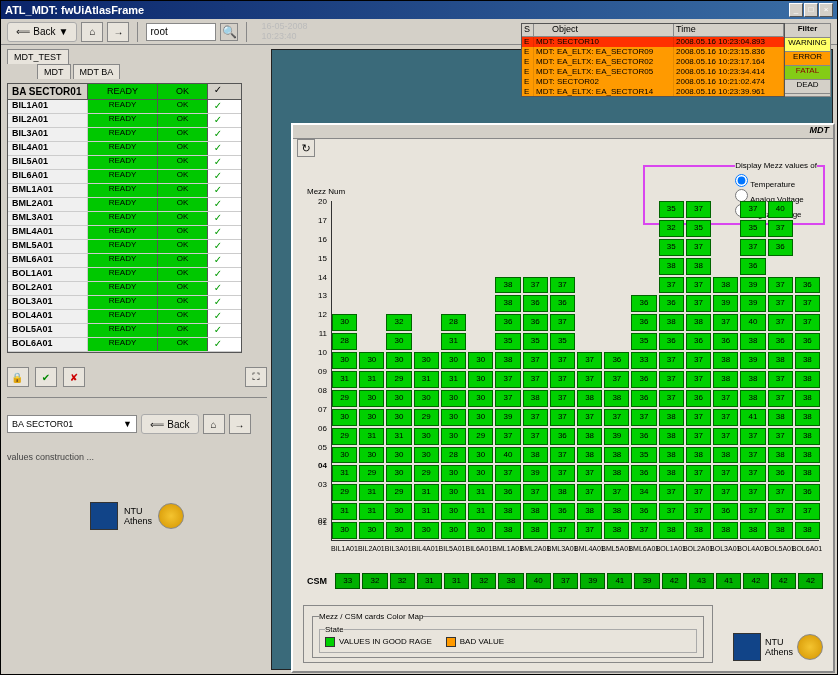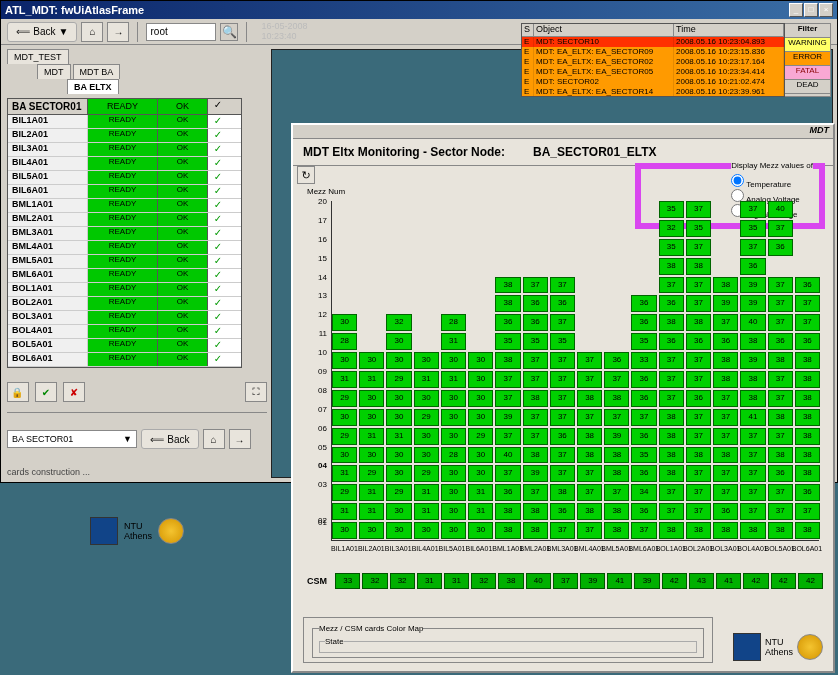--- a/index.html
+++ b/index.html
@@ -1,37 +1,37 @@
 <!DOCTYPE html>
 <html><head>
 <meta charset="utf-8">
 <style>
 * { box-sizing: border-box; margin: 0; padding: 0; font-family: Arial, sans-serif; }
 body { background: #3a6a7a; width: 838px; height: 675px; position: relative; overflow: hidden; font-size: 10px; }
 
 
-.main-window { position: absolute; left: 0; top: 0; width: 838px; height: 483px; background: #d4d0c8; border: 1px solid #000; }
+.main-window { position: absolute; left: 0; top: 0; width: 838px; height: 675px; background: #d4d0c8; border: 1px solid #000; }
 .titlebar { height: 18px; background: linear-gradient(to right, #0a246a, #3a6ea5); color: #fff; display: flex; align-items: center; padding: 0 4px; justify-content: space-between; }
 .titlebar-text { font-size: 11px; font-weight: bold; }
 .win-btns { display: flex; gap: 1px; }
 .win-btn { width: 14px; height: 14px; background: #d4d0c8; border: 1px solid #fff; border-right-color:#555; border-bottom-color:#555; font-size: 8px; text-align: center; line-height: 12px; cursor: pointer; }
 
 .toolbar { height: 26px; background: #d4d0c8; border-bottom: 1px solid #888; display: flex; align-items: center; padding: 0 6px; gap: 4px; }
 .btn { background: #e8e4dc; border: 1px solid #aaa; border-radius: 3px; padding: 2px 8px; font-size: 10px; cursor: pointer; height: 20px; display:flex; align-items:center; gap:3px;}
 .input-root { width: 70px; height: 18px; border: 1px solid #888; padding: 0 3px; font-size: 10px; }
 .search-icon { width: 18px; height: 18px; border:1px solid #888; display:flex;align-items:center;justify-content:center;font-size:12px;}
 .vbar { width:1px; height:20px; background:#888; margin:0 4px;}
 .timestamp-area { color:#bbb; font-size:9px; margin-left:6px; line-height:1.1;}
 
 
 .alarm-panel { position:absolute; right:6px; top:22px; width:310px; height:74px; display:flex; }
 .alarm-table { flex:1; border:1px solid #555; background:#fff; overflow:hidden;}
 .alarm-header { display:flex; background:#d4d0c8; border-bottom:1px solid #888; height:13px; font-size:9px;}
 .alarm-header div { border-right:1px solid #888; padding:0 2px; }
-.ah-s{width:12px;} .ah-obj{flex:1;} .ah-time{width:110px;}
+.ah-s{width:12px;} .ah-obj{flex:1;margin-left:16px;} .ah-time{width:110px;}
 .alarm-row { display:flex; height:10px; font-size:8px; color:#000;}
 .alarm-row div{border-right:1px solid rgba(0,0,0,0.1); padding:0 2px; overflow:hidden; white-space:nowrap;}
 .ar-s{width:12px;} .ar-obj{flex:1;} .ar-time{width:110px;}
 .filter-col { width:46px; background:#d4d0c8; border:1px solid #888; border-left:none; display:flex; flex-direction:column;}
 .filter-col div{height:14px; font-size:8px; text-align:center; border-bottom:1px solid #888;}
 
 
 .left-panel { position:absolute; left:6px; top:48px; width:260px; }
 .tabs-row { display:flex; gap:2px; margin-bottom:0px; }
 .tab { background:#e8e4dc; border:1px solid #888; border-bottom:none; padding:2px 6px; font-size:9px; cursor:pointer;}
@@ -64,21 +64,21 @@
 .logo-cern { width:28px; height:28px; background:#114488; border:1px solid #333;}
 .logo-ntu { width:26px; height:26px; background:radial-gradient(circle,#f4c430,#d49400); border-radius:50%; border:1px solid #888;}
 
 
 .mon-panel { position:absolute; left:290px; top:122px; width:544px; height:550px; background:#e8e4dc; border:2px solid #888; border-top-color:#fff; border-left-color:#fff;}
 .mon-titlebar { height:14px; background:#d4d0c8; border-bottom:1px solid #888; display:flex; justify-content:flex-end; padding:0 4px; font-size:9px; font-style:italic; font-weight:bold;}
 .mon-header { padding:6px 10px; border-bottom:1px solid #888; display:flex; align-items:center; gap:10px;}
 .mon-title { font-size:12px; font-weight:bold;}
 .refresh-icon { width:18px; height:18px; border:1px solid #888; display:flex; align-items:center; justify-content:center; font-size:11px; cursor:pointer; margin-left:4px;}
 
-.disp-group { position:absolute; right:8px; top:36px; border:6px solid #d946ef; padding:4px 6px 4px 90px; font-size:8px; background:#e8e4dc;}
+.disp-group { position:absolute; right:8px; top:36px; border:2px solid #d946ef; padding:4px 6px 4px 90px; font-size:8px; background:#e8e4dc;}
 .disp-group legend{font-size:8px;}
 .disp-group label{display:block;}
 
 .grid-area { position:absolute; left:14px; top:70px; right:10px; height:370px;}
 .ylabel { position:absolute; left:0; top:-8px; font-size:8px;}
 .yaxis { position:absolute; left:0; top:6px; width:22px; height:340px;}
 .ytick { position:absolute; right:2px; font-size:8px; text-align:right; width:20px;}
 .plot { position:absolute; left:24px; top:6px; right:4px; height:340px; border-left:1px solid #333; border-bottom:1px solid #333;}
 .cell { position:absolute; width:24px; height:16px; background:#00d000; border:1px solid #060; font-size:8px; text-align:center; line-height:14px; color:#000;}
 .xlabels { position:absolute; left:24px; right:4px; top:350px; height:14px; display:flex;}
@@ -170,36 +170,33 @@
             <div class="ar-obj">MDT: EA_ELTX: EA_SECTOR14</div>
             <div class="ar-time">2008.05.16 10:23:39.961</div>
           </div>
         </div>
     </div>
     <div class="filter-col">
       <div style="background:#d4d0c8;font-weight:bold">Filter</div>
       <div id="filter-items">
           <div style="background: rgb(255, 255, 102);">WARNING</div>
           <div style="background: rgb(255, 154, 0);">ERROR</div>
-          <div style="background: #f9a8d4; color: rgb(136, 0, 0);">FATAL</div>
+          <div style="background: #84cc16; color: rgb(136, 0, 0);">FATAL</div>
           <div style="background: rgb(212, 208, 200);">DEAD</div>
         </div>
     </div>
   </div>
 
   <div class="left-panel">
     <div class="tabs-row">
       <div class="tab">MDT_TEST</div>
     </div>
     <div class="tabs-row tabs-row2">
       <div class="tab">MDT</div>
       <div class="tab">MDT BA</div>
-    </div>
-    <div class="tabs-row tabs-row3">
-      <div class="tab active">BA ELTX</div>
     </div>
 
     <div class="sector-table">
       <div class="sector-hdr">
         <div class="c1">BA SECTOR01</div>
         <div class="c2">READY</div>
         <div class="c3">OK</div>
         <div class="c4">✓</div>
       </div>
       <div id="sector-body">
@@ -330,38 +327,34 @@
         <span>▼</span>
       </div>
       <div class="btn">
         <span>⟸</span>
         <span>Back</span>
       </div>
       <div class="small-btn">⌂</div>
       <div class="small-btn">→</div>
     </div>
 
-    <div class="under-const">cards construction ...</div>
+    <div class="under-const">values construction ...</div>
 
     <div class="logo-area">
       <div class="logo-cern"></div>
       <div style="font-size:9px">
         <div>NTU</div>
         <div>Athens</div>
       </div>
       <div class="logo-ntu"></div>
     </div>
   </div>
 
   <div class="mon-panel">
     <div class="mon-titlebar">MDT</div>
-    <div class="mon-header">
-      <span class="mon-title">MDT Eltx Monitoring  - Sector Node:</span>
-      <span class="mon-title" style="margin-left:18px">BA_SECTOR01_ELTX</span>
-    </div>
     <div class="refresh-icon">↻</div>
 
     <fieldset class="disp-group">
       <legend>Display Mezz values of</legend>
       <label><input type="radio" checked="" style=""> <span>Temperature</span></label>
       <label><input type="radio" style=""> <span>Analog Voltage</span></label>
       <label><input type="radio" style=""> <span>Digital Voltage</span></label>
     </fieldset>
 
     <div class="grid-area">
@@ -672,20 +665,24 @@
           <div class="csm-cell" style="width: 25.2222px;">42</div>
           <div class="csm-cell" style="width: 25.2222px;">42</div>
         </div>
     </div>
 
     <div class="legend-box">
       <fieldset>
         <legend>Mezz / CSM cards Color Map</legend>
         <fieldset style="border:1px solid #aaa;padding:3px 5px">
           <legend>State</legend>
+          <div class="legend-row">
+            <span><span class="swatch" style="background:#00d000"></span><span>VALUES IN GOOD RAGE</span></span>
+            <span><span class="swatch" style="background:#ff9a00"></span><span>BAD VALUE</span></span>
+          </div>
         </fieldset>
       </fieldset>
     </div>
 
     <div class="mon-logo">
       <div class="logo-cern"></div>
       <div style="font-size:9px">
         <div>NTU</div>
         <div>Athens</div>
       </div>

